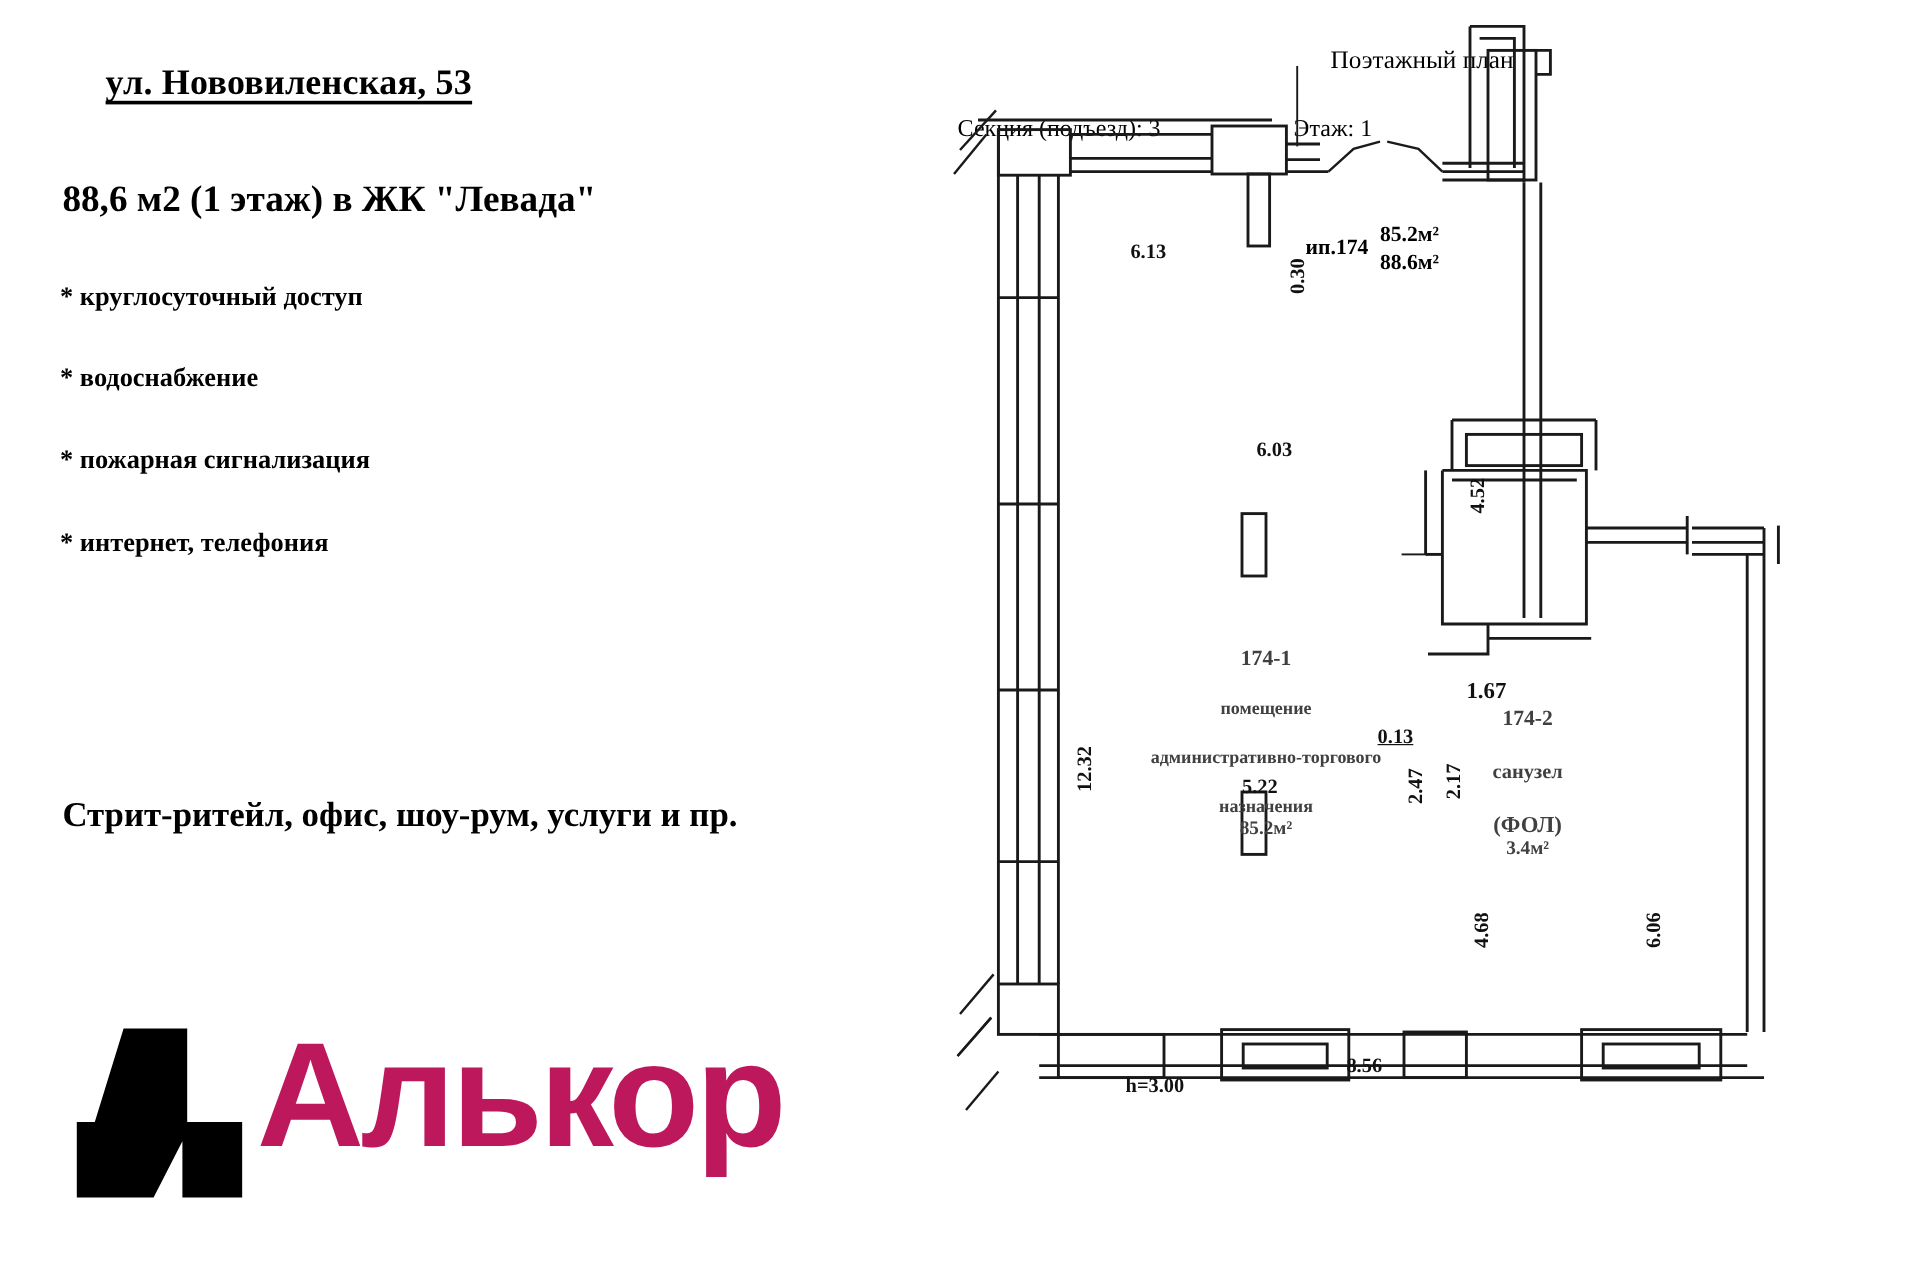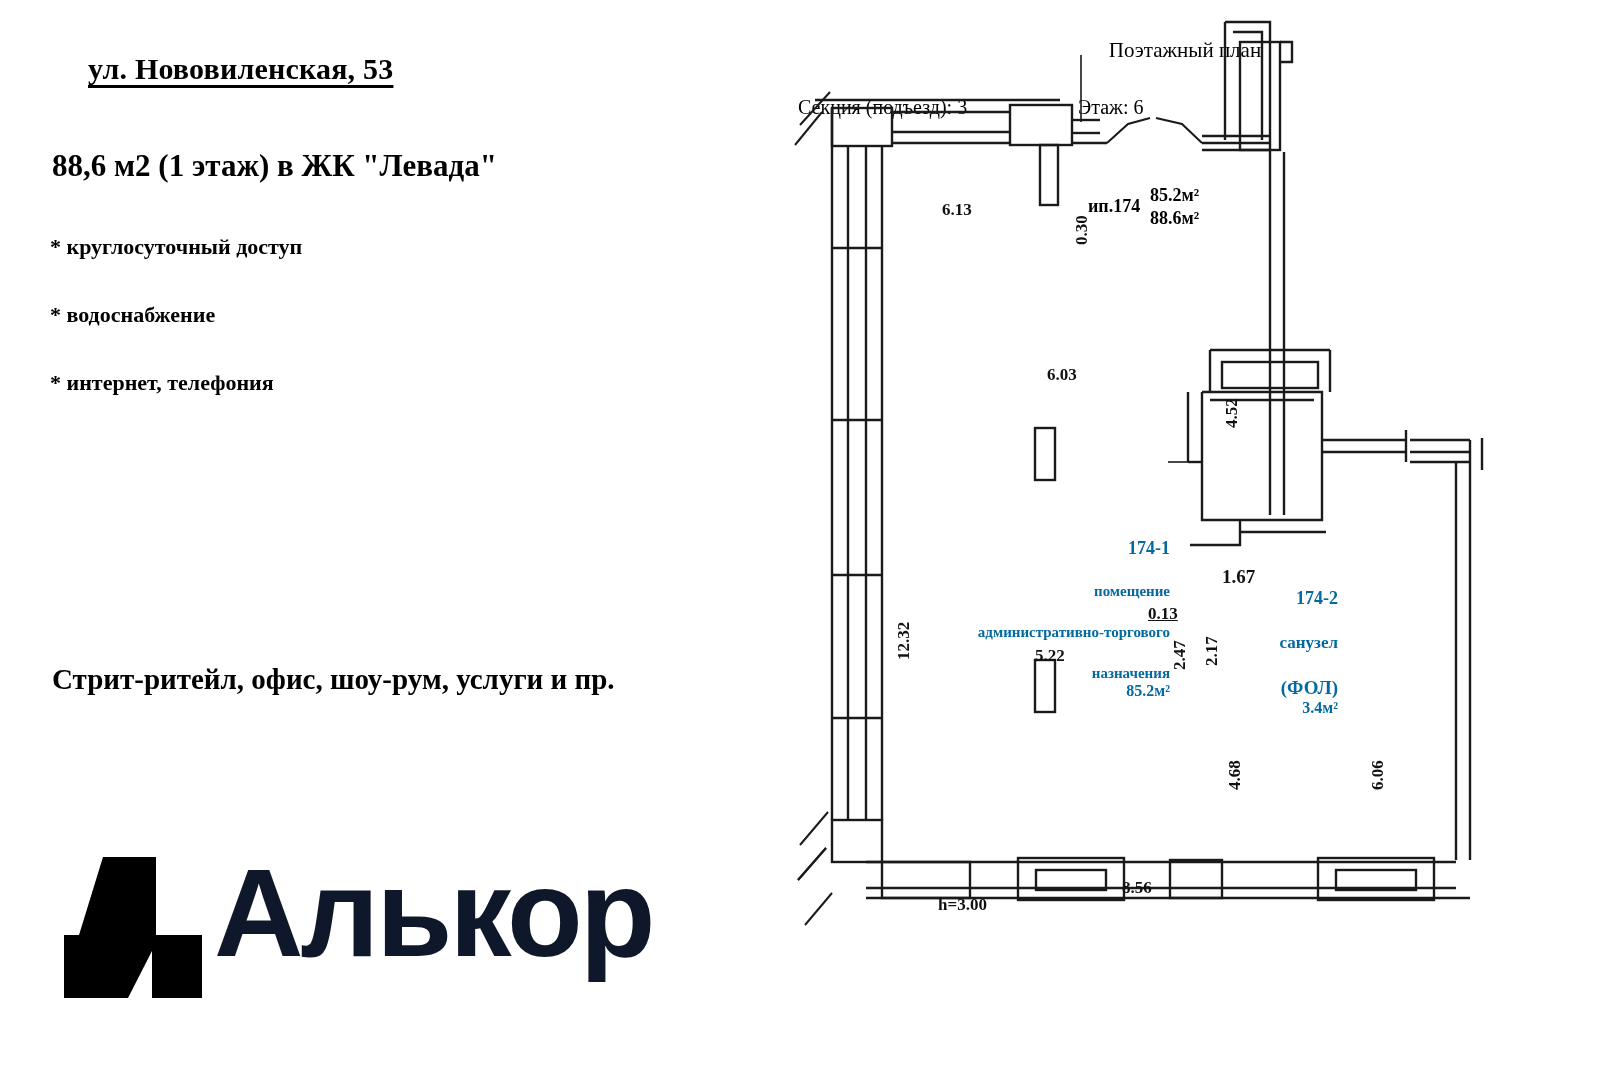--- a/index.html
+++ b/index.html
@@ -72,21 +72,21 @@
     width: 560px; height: 145px;
   }
   #logo-mark { position: absolute; left: 0; top: 0; }
   .logo-word {
     position: absolute;
     left: 152px; top: -4px;
     font-family: "Liberation Sans", sans-serif;
     font-size: 124px;
     font-weight: bold;
     letter-spacing: -3px;
-    color: #0f172a;
+    color: #be185d;
     line-height: 1;
   }
 
   
   #plan-panel {
     position: absolute;
     left: 770px; top: 0;
     width: 830px; height: 1067px;
   }
   .plan-title {
@@ -116,22 +116,22 @@
     font-weight: bold;
     color: #111;
     white-space: nowrap;
   }
   .dim.vert {
     transform-origin: 0 0;
     transform: rotate(-90deg);
   }
   .roomlbl {
     position: absolute;
-    text-align: right;
-    color: #0369a1;
+    text-align: center;
+    color: #404040;
     white-space: nowrap;
   }
   .rl-id { font-size: 18px; font-weight: bold; }
   .rl-t  { font-size: 15px; font-weight: bold; margin-top: 24px; }
   .rl-a  { font-size: 16px; font-weight: bold; }
   .area-note {
     position: absolute;
     font-size: 18px;
     font-weight: bold;
     color: #000;
@@ -145,38 +145,39 @@
 
   <div id="left-panel">
 
     <div class="addr">ул. Нововиленская, 53</div>
 
     <div class="headline">88,6 м2 (1 этаж) в ЖК "Левада"</div>
 
     <div class="features">
       <div class="feature">* круглосуточный доступ</div>
       <div class="feature">* водоснабжение</div>
+      <div class="feature">* пожарная сигнализация</div>
       <div class="feature">* интернет, телефония</div>
     </div>
 
     <div class="usage">Стрит-ритейл, офис, шоу-рум, услуги и пр.</div>
 
     <div id="logo">
       <svg id="logo-mark" width="140" height="145" viewBox="0 0 140 145">
         <path d="M 41 2 L 94 2 L 94 80 L 140 80 L 140 143 L 90 143 L 90 96 L 66 143 L 2 143 L 2 80 L 17 80 Z" fill="#000000"></path>
       </svg>
       <div class="logo-word">Алькор</div>
     </div>
   </div>
 
   <div id="plan-panel">
 
     <div class="plan-title">Поэтажный план</div>
     <div class="plan-sub" id="plan-section">Секция (подъезд): 3</div>
-    <div class="plan-sub" id="plan-floor">Этаж: 6</div>
+    <div class="plan-sub" id="plan-floor">Этаж: 1</div>
 
     <svg id="plan-svg" width="830" height="1067" viewBox="0 0 830 1067">
       <g fill="none" stroke="#1a1a1a" stroke-width="2.4" shape-rendering="geometricPrecision">
 
         <path d="M 45 100 L 290 100"></path>
 
         <path d="M 30 125 L 60 92" stroke-width="2"></path>
         <path d="M 25 145 L 52 112" stroke-width="2"></path>
 
         <rect x="62" y="108" width="60" height="38"></rect>

